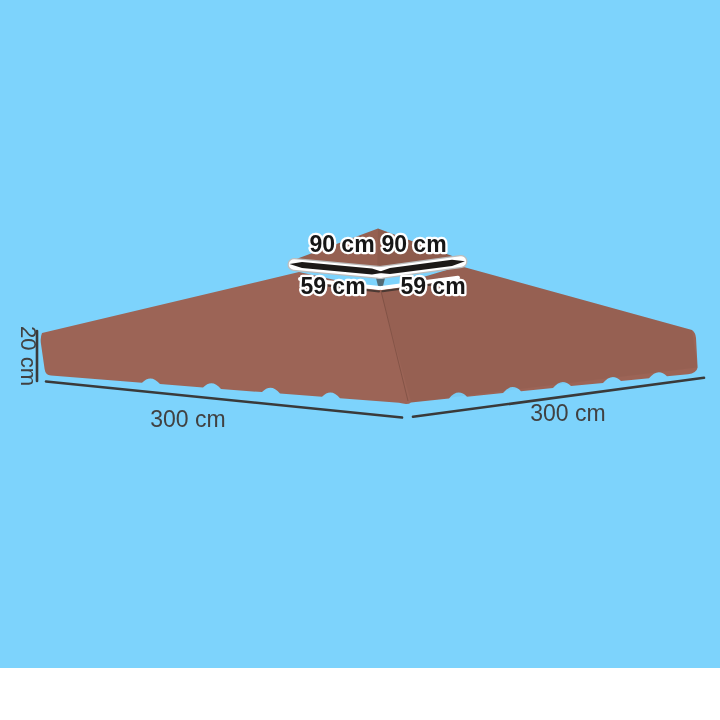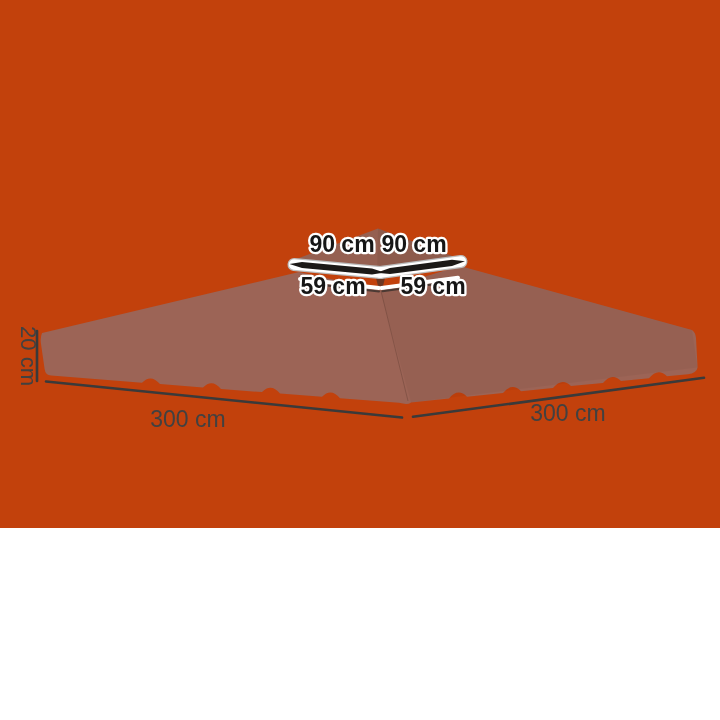--- a/index.html
+++ b/index.html
@@ -1,16 +1,16 @@
 <!DOCTYPE html>
 <html><head>
 <meta charset="utf-8">
 <style>
   html,body{margin:0;padding:0;background:#ffffff;}
-  .stage{position:relative;width:720px;height:528px;background:#c2410c;overflow:hidden;
+  .stage{position:relative;width:720px;height:668px;background:#7dd3fc;overflow:hidden;
          font-family:"Liberation Sans", sans-serif;}
   svg{display:block;}
   .dim-text{font-family:"Liberation Sans", sans-serif;font-size:23px;fill:#414141;}
   .dim-text-sm{font-family:"Liberation Sans", sans-serif;font-size:22px;fill:#414141;}
   .outlined-text{font-family:"Liberation Sans", sans-serif;font-size:23px;font-weight:bold;
                  fill:#161616;stroke:#ffffff;stroke-width:4.5px;paint-order:stroke;
                  stroke-linejoin:round;}
   .dim-line{stroke:#3a3a3a;stroke-width:2.6;stroke-linecap:round;fill:none;}
   .capsule-border{stroke:#bdbdbd;stroke-width:13;stroke-linecap:round;fill:none;}
   .capsule{stroke:#ffffff;stroke-width:10.5;stroke-linecap:round;fill:none;}

